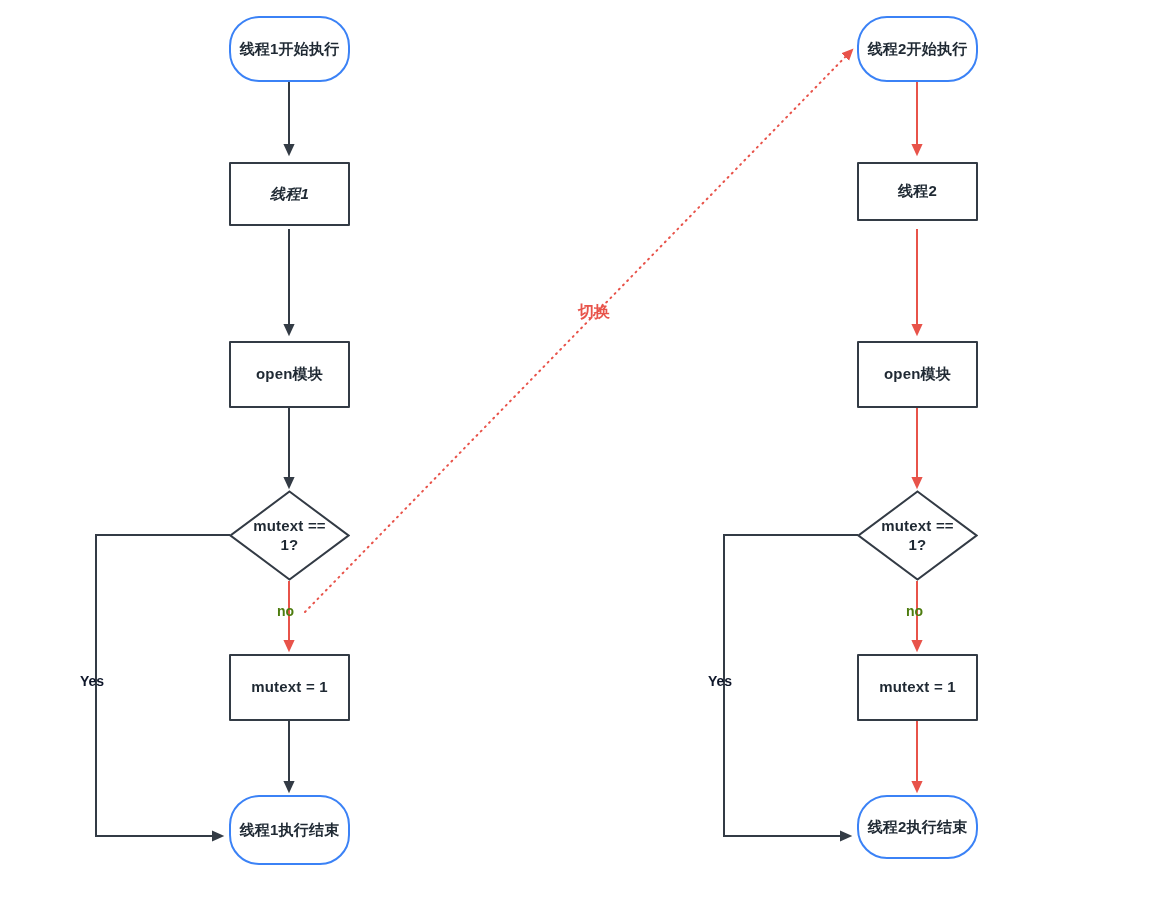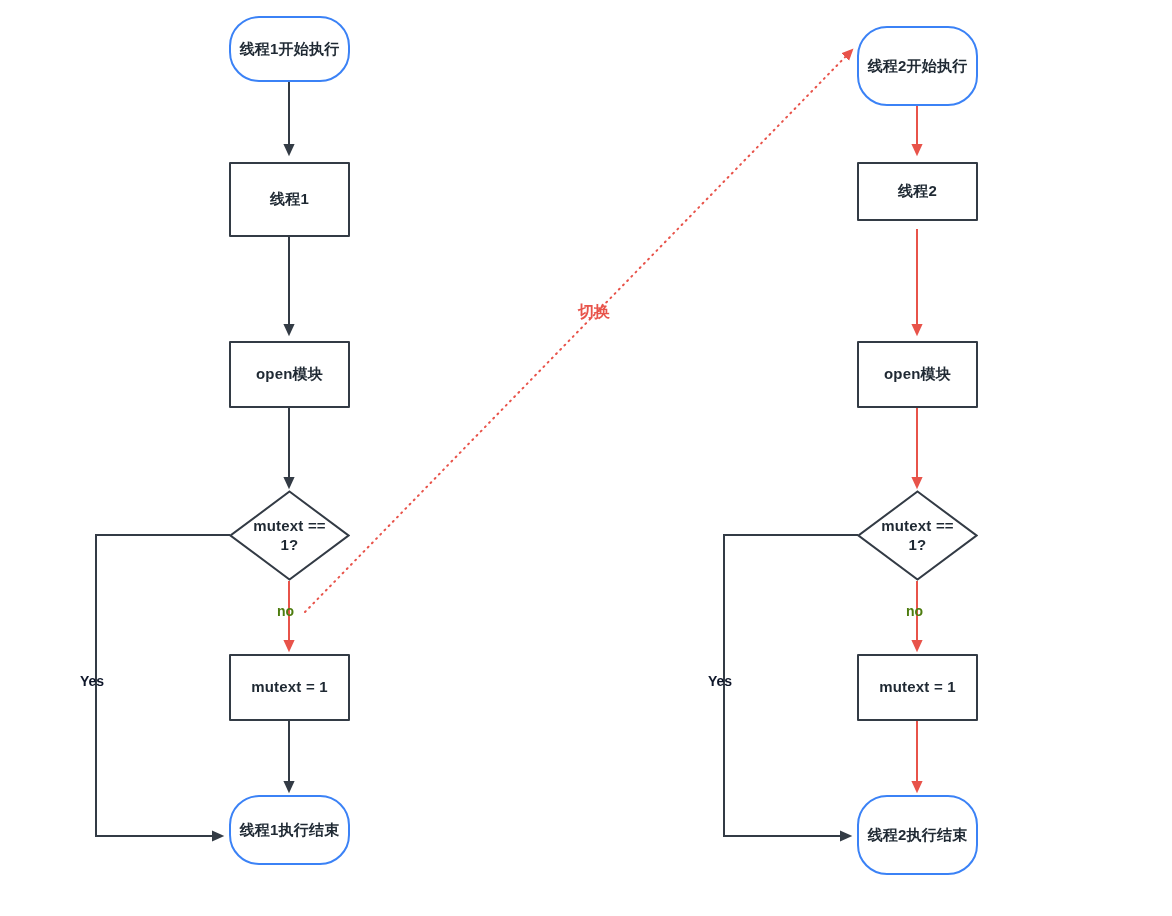--- a/index.html
+++ b/index.html
@@ -145,21 +145,21 @@
 
     <g>
       <line x1="305" y1="612" x2="852" y2="50" stroke="#e8534a" stroke-width="2" stroke-linecap="round" stroke-dasharray="1 5" marker-end="url(#arrow-red-dot)"></line>
     </g>
   </svg>
 
   <div class="node terminator" style="left:229px; top:16px; width:121px; height:66px;">
     <span>线程1开始执行</span>
   </div>
 
-  <div class="node process" style="left:229px; top:162px; width:121px; height:75px;">
+  <div class="node process" style="left:229px; top:162px; width:121px; height:64px;font-style:italic;">
     <span>线程1</span>
   </div>
 
   <div class="node process" style="left:229px; top:341px; width:121px; height:67px;">
     <span>open模块</span>
   </div>
 
   <div class="node decision" style="left:229px; top:490px; width:121px; height:91px;">
     <svg class="dia-shape" viewBox="0 0 121 91" preserveAspectRatio="none">
       <polygon points="60.5,1.5 119.5,45.5 60.5,89.5 1.5,45.5" fill="#ffffff" stroke="#333b45" stroke-width="2"></polygon>
@@ -171,21 +171,21 @@
   </div>
 
   <div class="node process" style="left:229px; top:654px; width:121px; height:67px;">
     <span>mutext = 1</span>
   </div>
 
   <div class="node terminator" style="left:229px; top:795px; width:121px; height:70px;">
     <span>线程1执行结束</span>
   </div>
 
-  <div class="node terminator" style="left:857px; top:16px; width:121px; height:80px;margin-top:10px;">
+  <div class="node terminator" style="left:857px; top:16px; width:121px; height:66px;">
     <span>线程2开始执行</span>
   </div>
 
   <div class="node process" style="left:857px; top:162px; width:121px; height:59px;">
     <span>线程2</span>
   </div>
 
   <div class="node process" style="left:857px; top:341px; width:121px; height:67px;">
     <span>open模块</span>
   </div>
@@ -197,21 +197,21 @@
     <span class="dia-label">
       <span class="nowrap">mutext ==</span><br>
       <span class="nowrap">1?</span>
     </span>
   </div>
 
   <div class="node process" style="left:857px; top:654px; width:121px; height:67px;">
     <span>mutext = 1</span>
   </div>
 
-  <div class="node terminator" style="left:857px; top:795px; width:121px; height:80px;">
+  <div class="node terminator" style="left:857px; top:795px; width:121px; height:64px;">
     <span>线程2执行结束</span>
   </div>
 
   <div class="edge-label red" style="left:277px; top:603px;">no</div>
 
   <div class="edge-label" style="left:80px; top:673px;">Yes</div>
 
   <div class="edge-label red" style="left:906px; top:603px;">no</div>
 
   <div class="edge-label" style="left:708px; top:673px;">Yes</div>

